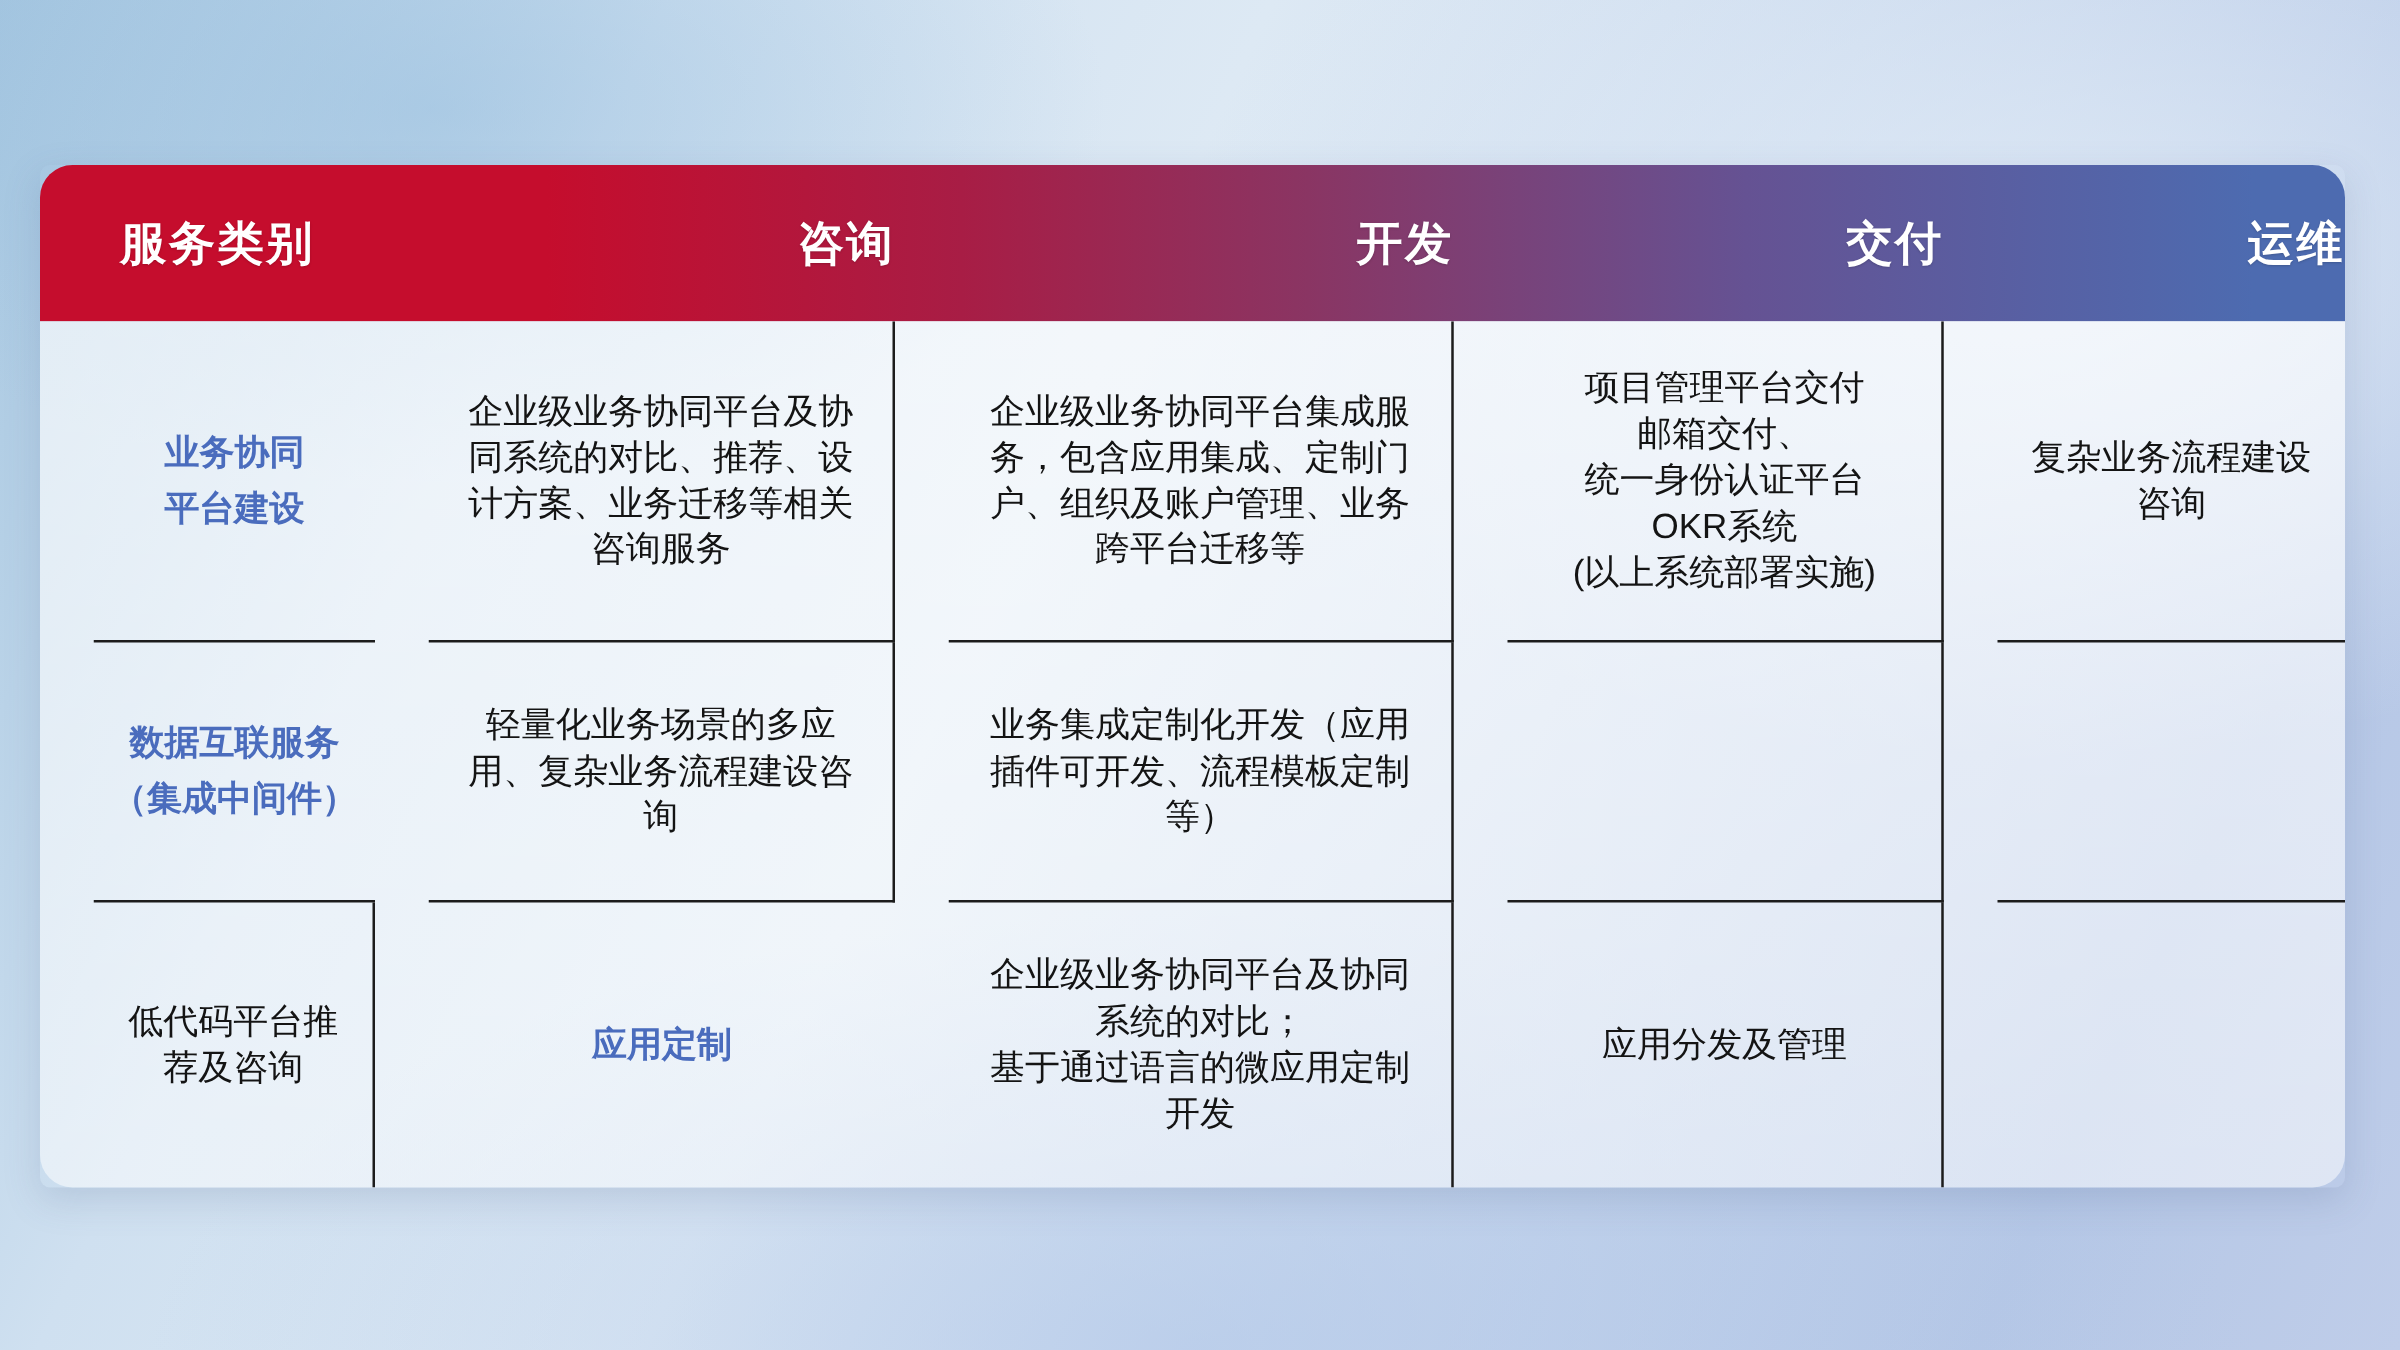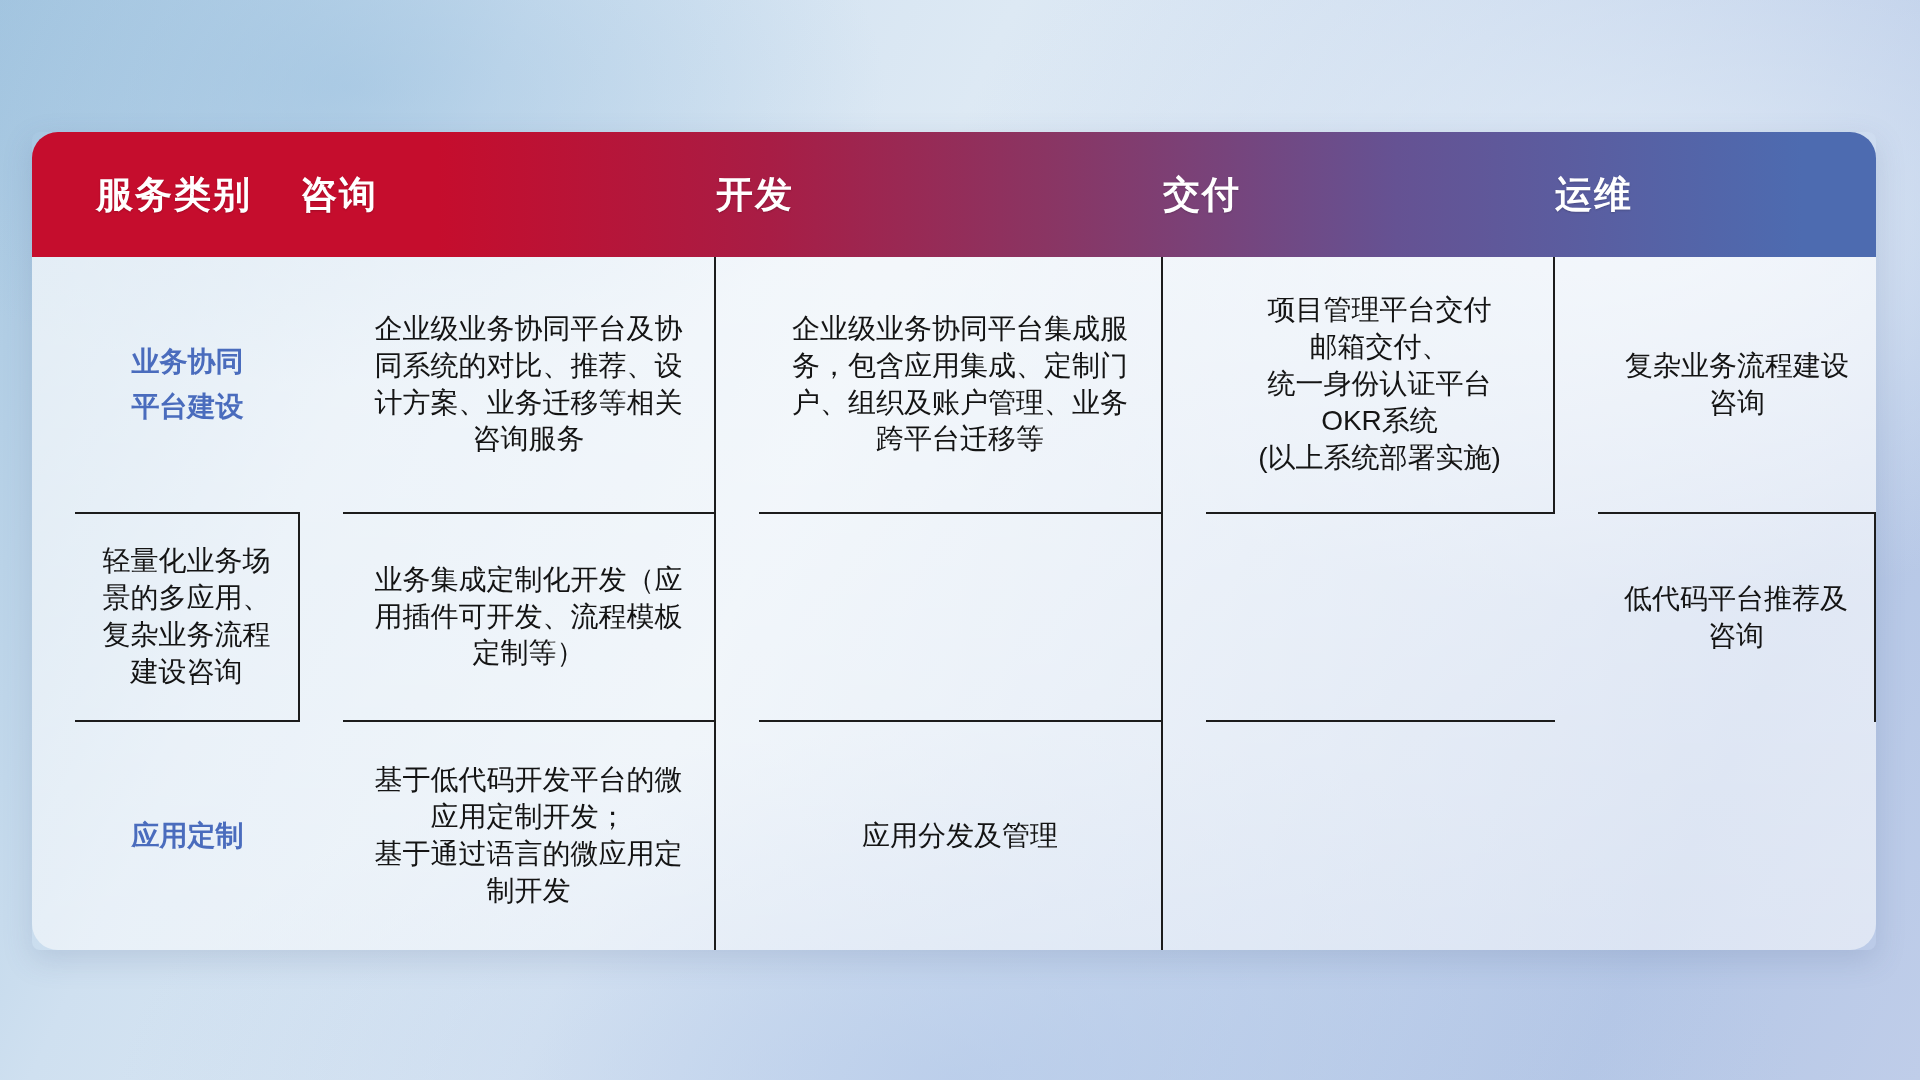--- a/index.html
+++ b/index.html
@@ -42,21 +42,21 @@
       var(--header-grad-4) 74%,
       var(--header-grad-5) 96%);
     display:grid;
     grid-template-columns:268px 416px 447px 392px 321px;
     align-items:center;
   }
   .header-cell{
     color:#ffffff;
     font-size:37px;
     font-weight:bold;
-    text-align:left;
+    text-align:right;
     letter-spacing:2px;
     text-shadow:0 1px 2px rgba(0,0,0,0.18);
   }
   .header-cell.first{ text-align:left; padding-left:64px; }
   .table-body{
     flex:1;
     background:linear-gradient(180deg, rgba(255,255,255,0.66), rgba(255,255,255,0.52));
     border-radius:0 0 26px 26px;
     display:grid;
     grid-template-columns:268px 416px 447px 392px 321px;
@@ -104,26 +104,28 @@
 平台建设</div>
     <div class="cell v-line h-line">企业级业务协同平台及协同系统的对比、推荐、设计方案、业务迁移等相关咨询服务</div>
     <div class="cell v-line h-line">企业级业务协同平台集成服务，包含应用集成、定制门户、组织及账户管理、业务跨平台迁移等</div>
     <div class="cell v-line h-line">项目管理平台交付
 邮箱交付、
 统一身份认证平台
 OKR系统
 (以上系统部署实施)</div>
     <div class="cell h-line">复杂业务流程建设咨询</div>
 
+    <div class="cell category h-line">数据互联服务
+（集成中间件）</div>
     <div class="cell v-line h-line">轻量化业务场景的多应用、复杂业务流程建设咨询</div>
     <div class="cell v-line h-line">业务集成定制化开发（应用插件可开发、流程模板定制等）</div>
     <div class="cell v-line h-line"></div>
     <div class="cell h-line"></div>
 
     <div class="cell v-line">低代码平台推荐及咨询</div>
     <div class="cell category">应用定制</div>
-    <div class="cell v-line">基于低代码开发平台的微应用定制开发；
+    <div class="cell v-line">企业级业务协同平台及协同系统的对比；
 基于通过语言的微应用定制开发</div>
     <div class="cell v-line">应用分发及管理</div>
     <div class="cell"></div>
   </div>
 
 </div>
 
 </body></html>

